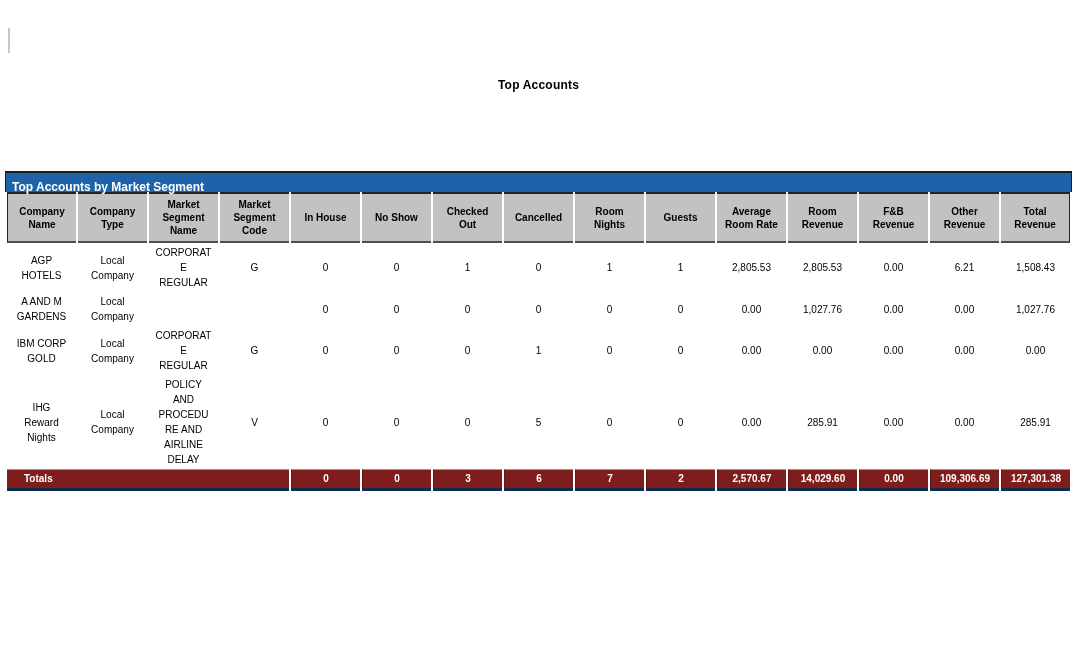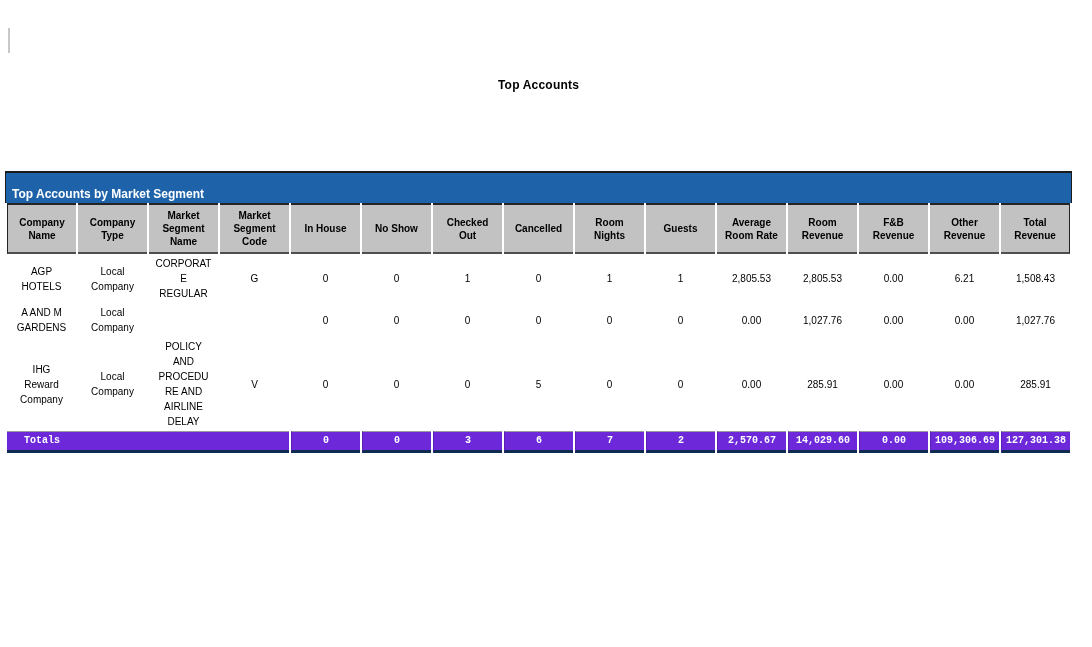--- a/index.html
+++ b/index.html
@@ -41,21 +41,21 @@
     width: 1067px;
   }
   .band {
     box-sizing: border-box;
     height: 21px;
     background: #1e63a9;
     color: #ffffff;
     font-size: 12px;
     font-weight: bold;
     line-height: 13px;
-    padding: 15px 6px;
+    padding: 8px 6px;
     border-top: 2px solid #1b1b1b;
     border-left: 1px solid #1b1b1b;
     border-right: 1px solid #1b1b1b;
   }
   table.report-table {
     width: 100%;
     border-collapse: separate;
     border-spacing: 2px 0;
     table-layout: fixed;
   }
@@ -76,21 +76,21 @@
   table.report-table th:last-child  { border-right: 1px solid #242424; }
   table.report-table td {
     font-size: 10px;
     text-align: center;
     vertical-align: middle;
     padding: 2px 1px;
     line-height: 15px;
     white-space: pre-line;
     background: #ffffff;
   }
-  tr.totals { background: #6d28d9; font-family: Liberation Mono, monospace; }
+  tr.totals { background: #7f1d1d; }
   tr.totals td {
     background: transparent;
     color: #ffffff;
     font-weight: bold;
     font-size: 10px;
     line-height: 12px;
     padding: 3px 2px;
     border-top: 1px solid #9a9a9a;
     border-bottom: 3px solid #0d2c50;
   }
@@ -180,23 +180,44 @@
             <td>0</td>
             <td>0</td>
             <td>0</td>
             <td>0.00</td>
             <td>1,027.76</td>
             <td>0.00</td>
             <td>0.00</td>
             <td>1,027.76</td>
           </tr>
           <tr>
+            <td>IBM CORP
+GOLD</td>
+            <td>Local
+Company</td>
+            <td>CORPORAT
+E
+REGULAR</td>
+            <td>G</td>
+            <td>0</td>
+            <td>0</td>
+            <td>0</td>
+            <td>1</td>
+            <td>0</td>
+            <td>0</td>
+            <td>0.00</td>
+            <td>0.00</td>
+            <td>0.00</td>
+            <td>0.00</td>
+            <td>0.00</td>
+          </tr>
+          <tr>
             <td>IHG
 Reward
-Company</td>
+Nights</td>
             <td>Local
 Company</td>
             <td>POLICY
 AND
 PROCEDU
 RE AND
 AIRLINE
 DELAY</td>
             <td>V</td>
             <td>0</td>

